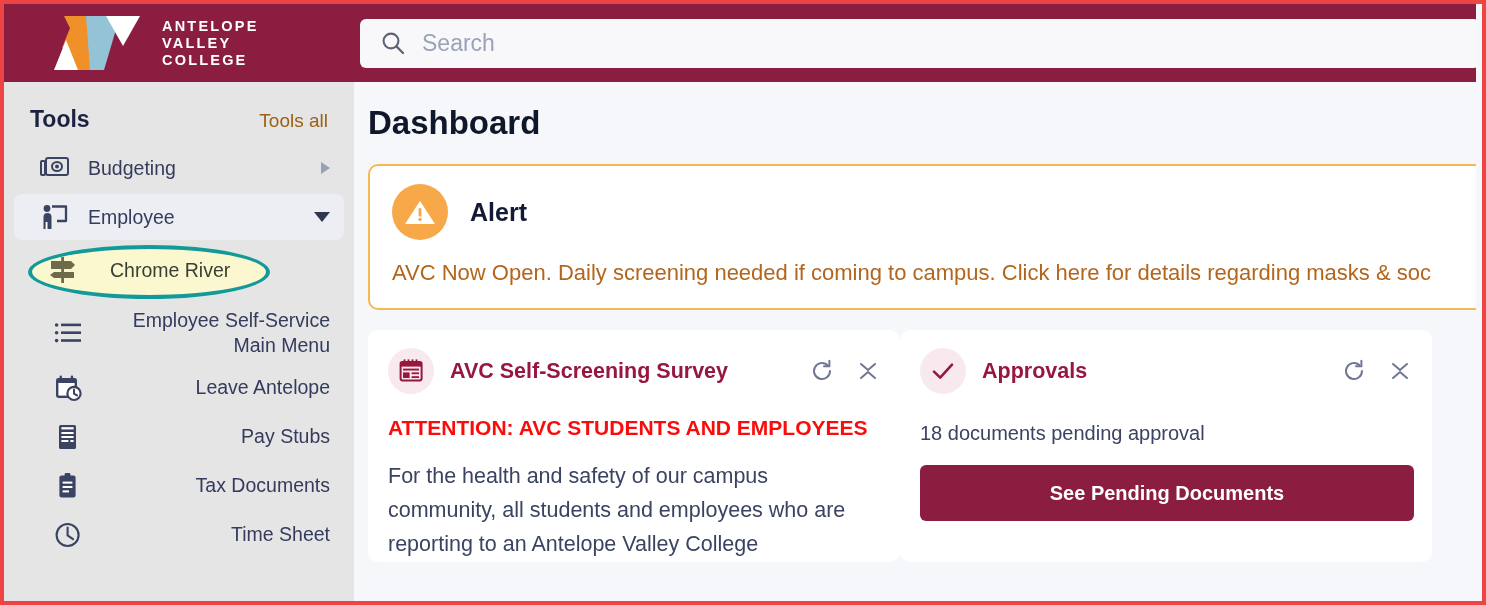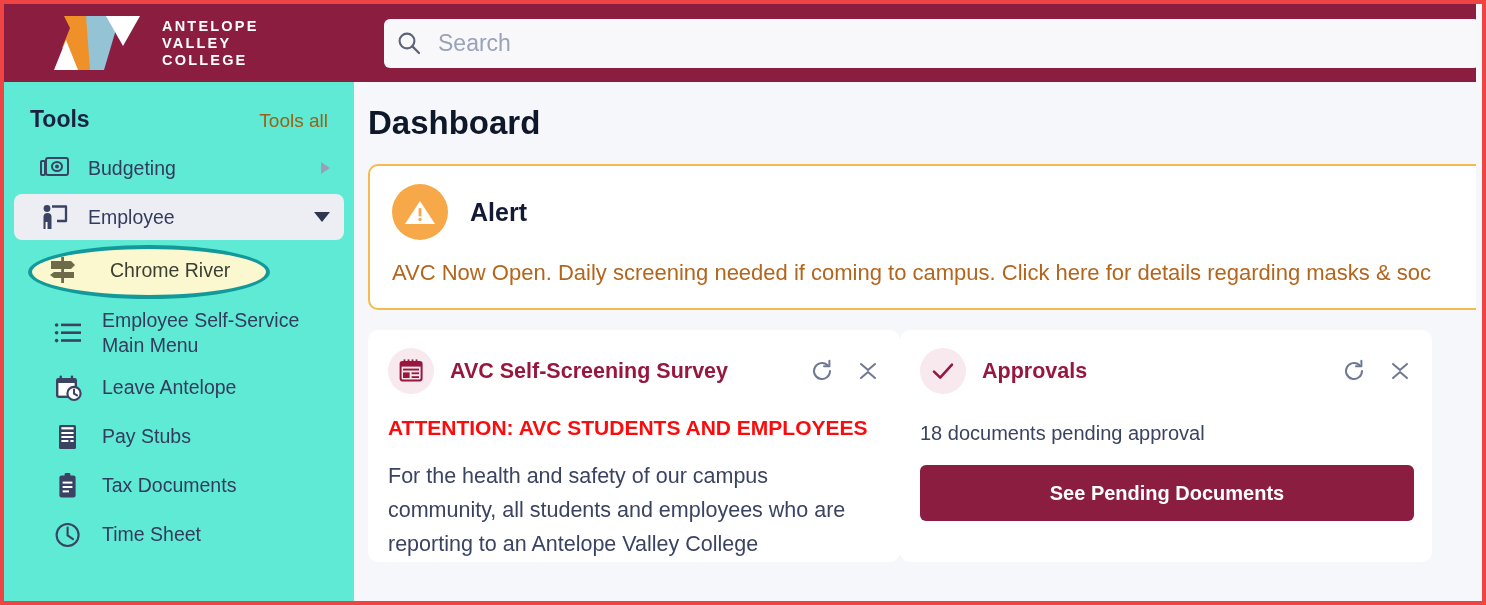--- a/index.html
+++ b/index.html
@@ -46,36 +46,35 @@
     flex: 1 1 auto;
     height: 78px;
     display: flex; align-items: center;
     padding-right: 4px;
   }
   .search-box {
     width: 100%; height: 49px;
     background: #f8f8fb;
     border-radius: 6px;
     display: flex; align-items: center;
-    padding-left: 12px;
+    padding-left: 20px;
     border: none;
-    margin-left: 24px;
   }
   .search-icon { flex: 0 0 26px; height: 26px; display:block; }
   .search-ph {
     margin-left: 16px;
     color: #9aa2b8;
     font-size: 23px;
   }
 
   
   .sidebar {
     position: absolute; left: 0; top: 78px;
     width: 350px; height: 524px;
-    background: #5eead4;
+    background: #e5e5e5;
     padding: 0;
     overflow: hidden;
   }
   .tools-head {
     display: flex; align-items: baseline;
     padding: 24px 26px 0 26px;
   }
   .tools-title {
     font-size: 23px; font-weight: 700; color: #1b2140;
     flex: 1 1 auto;
@@ -110,21 +109,21 @@
     margin-left: 12px;
   }
   .caret-down {
     width: 0; height: 0;
     border-top: 10px solid #2f3650;
     border-left: 8px solid transparent;
     border-right: 8px solid transparent;
     margin-left: 12px;
   }
   .sub { padding-left: 24px; }
-  .sub .nav-row { font-size: 19.5px; margin: 3px 10px 3px 0; }
+  .sub .nav-row { font-size: 19.5px; margin: 3px 10px 3px 0; text-align: right; }
 
   
   .cr-wrap { position: relative; height: 58px; margin-top: 2px; }
   .cr-ellipse {
     position: absolute; left: 24px; top: 2px;
     width: 242px; height: 54px;
     border: 4px solid #129a9b;
     border-radius: 50%;
     background: #fbf8cf;
     z-index: 1;

